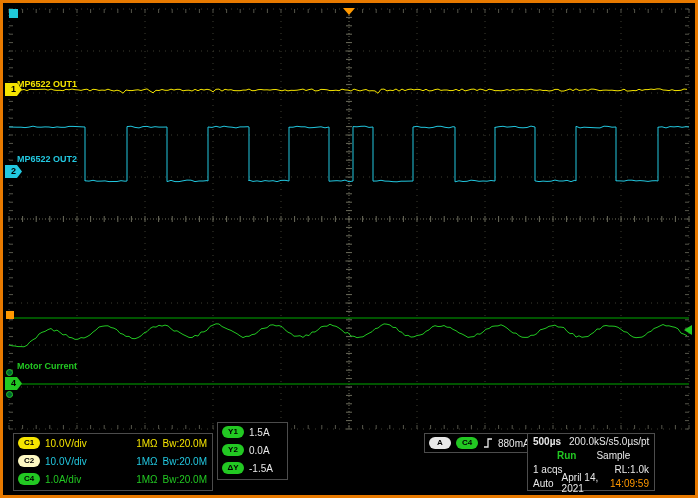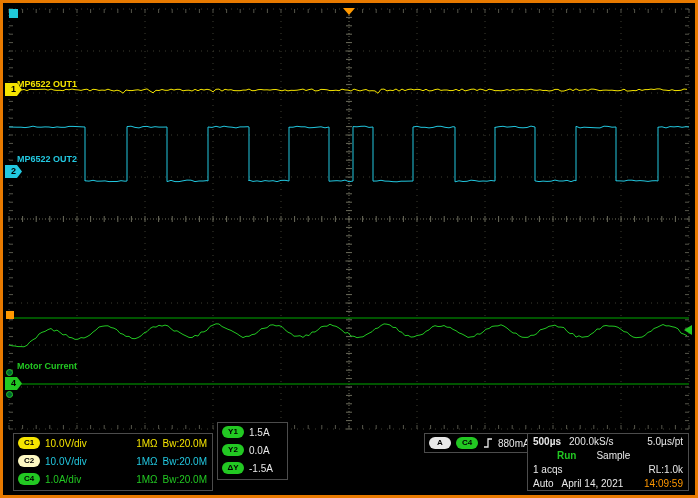--- a/index.html
+++ b/index.html
@@ -31,21 +31,21 @@
             border-left:6px solid transparent;border-right:6px solid transparent;
             border-top:7px solid #ff9800;}
   .arrow-right-edge{position:absolute;right:3px;top:322px;width:0;height:0;
             border-top:5px solid transparent;border-bottom:5px solid transparent;
             border-right:8px solid #22c822;}
 
   .readout-box{position:absolute;border:1px solid #4c4c4c;background:#000;box-sizing:border-box;}
   .box-channels{left:10px;top:430px;width:200px;height:58px;}
   .box-cursors{left:214px;top:419px;width:71px;height:58px;}
   .box-trigger{left:421px;top:430px;width:124px;height:20px;}
-  .box-horiz{left:524px;top:430px;width:162px;height:58px;}
+  .box-horiz{left:524px;top:430px;width:128px;height:58px;}
 
   .row{display:flex;align-items:center;height:18px;padding:0 4px;gap:5px;font-size:10px;}
   .badge{min-width:18px;height:12px;border-radius:6px;color:#000;font-size:8px;
          font-weight:bold;line-height:12px;text-align:center;padding:0 2px;}
   .badge-c1{background:#f5e400;}
   .badge-c2{background:#fef9c3;}
   .badge-c4{background:#22c822;}
   .badge-y{background:#22c822;}
   .badge-a{background:#e8e8e8;}
   .txt-c1{color:#f5e400;}

